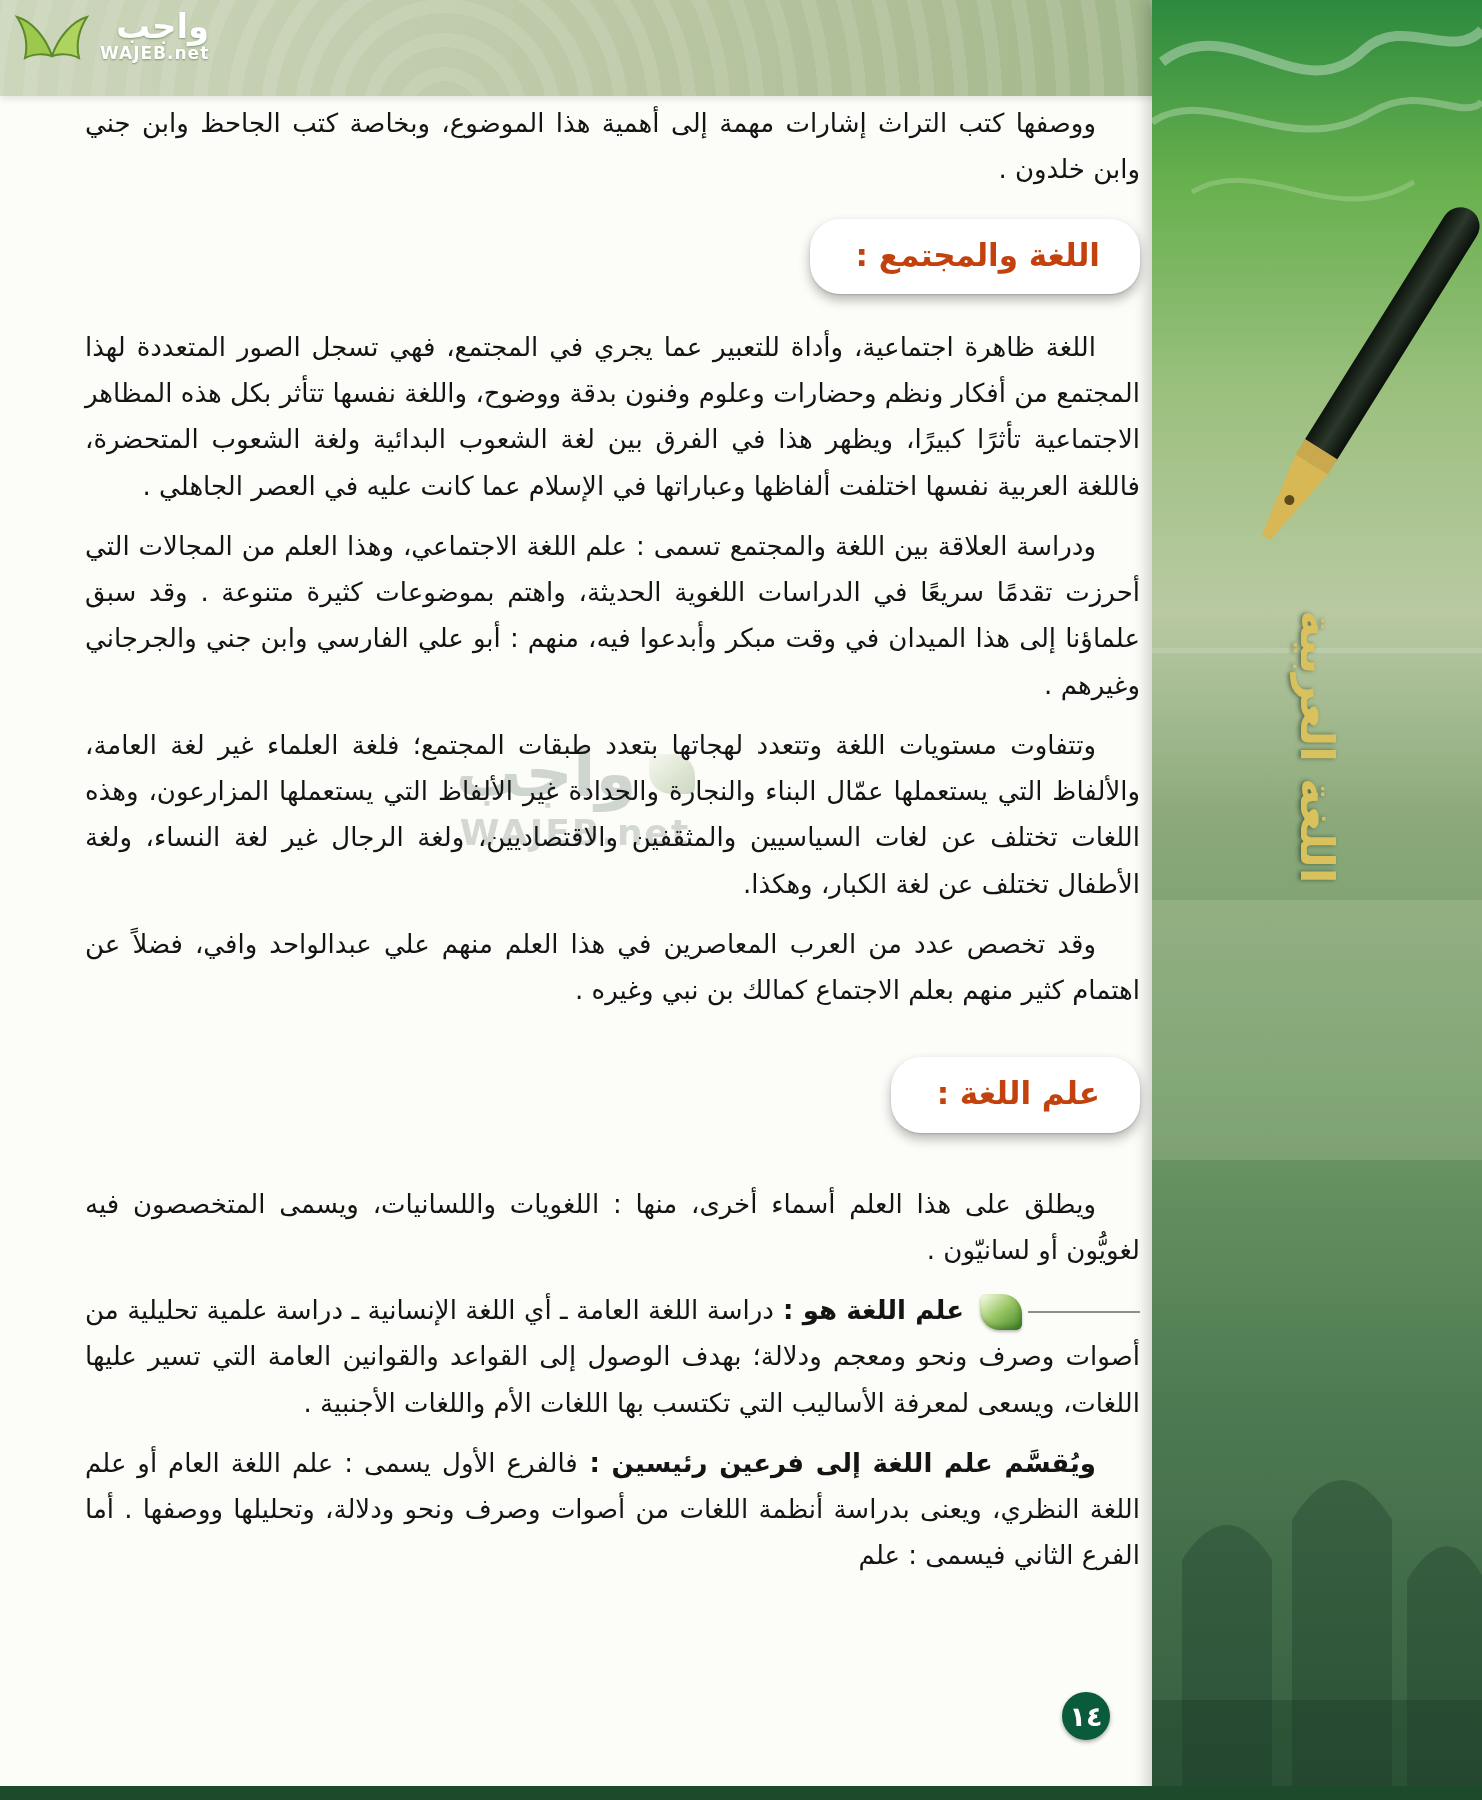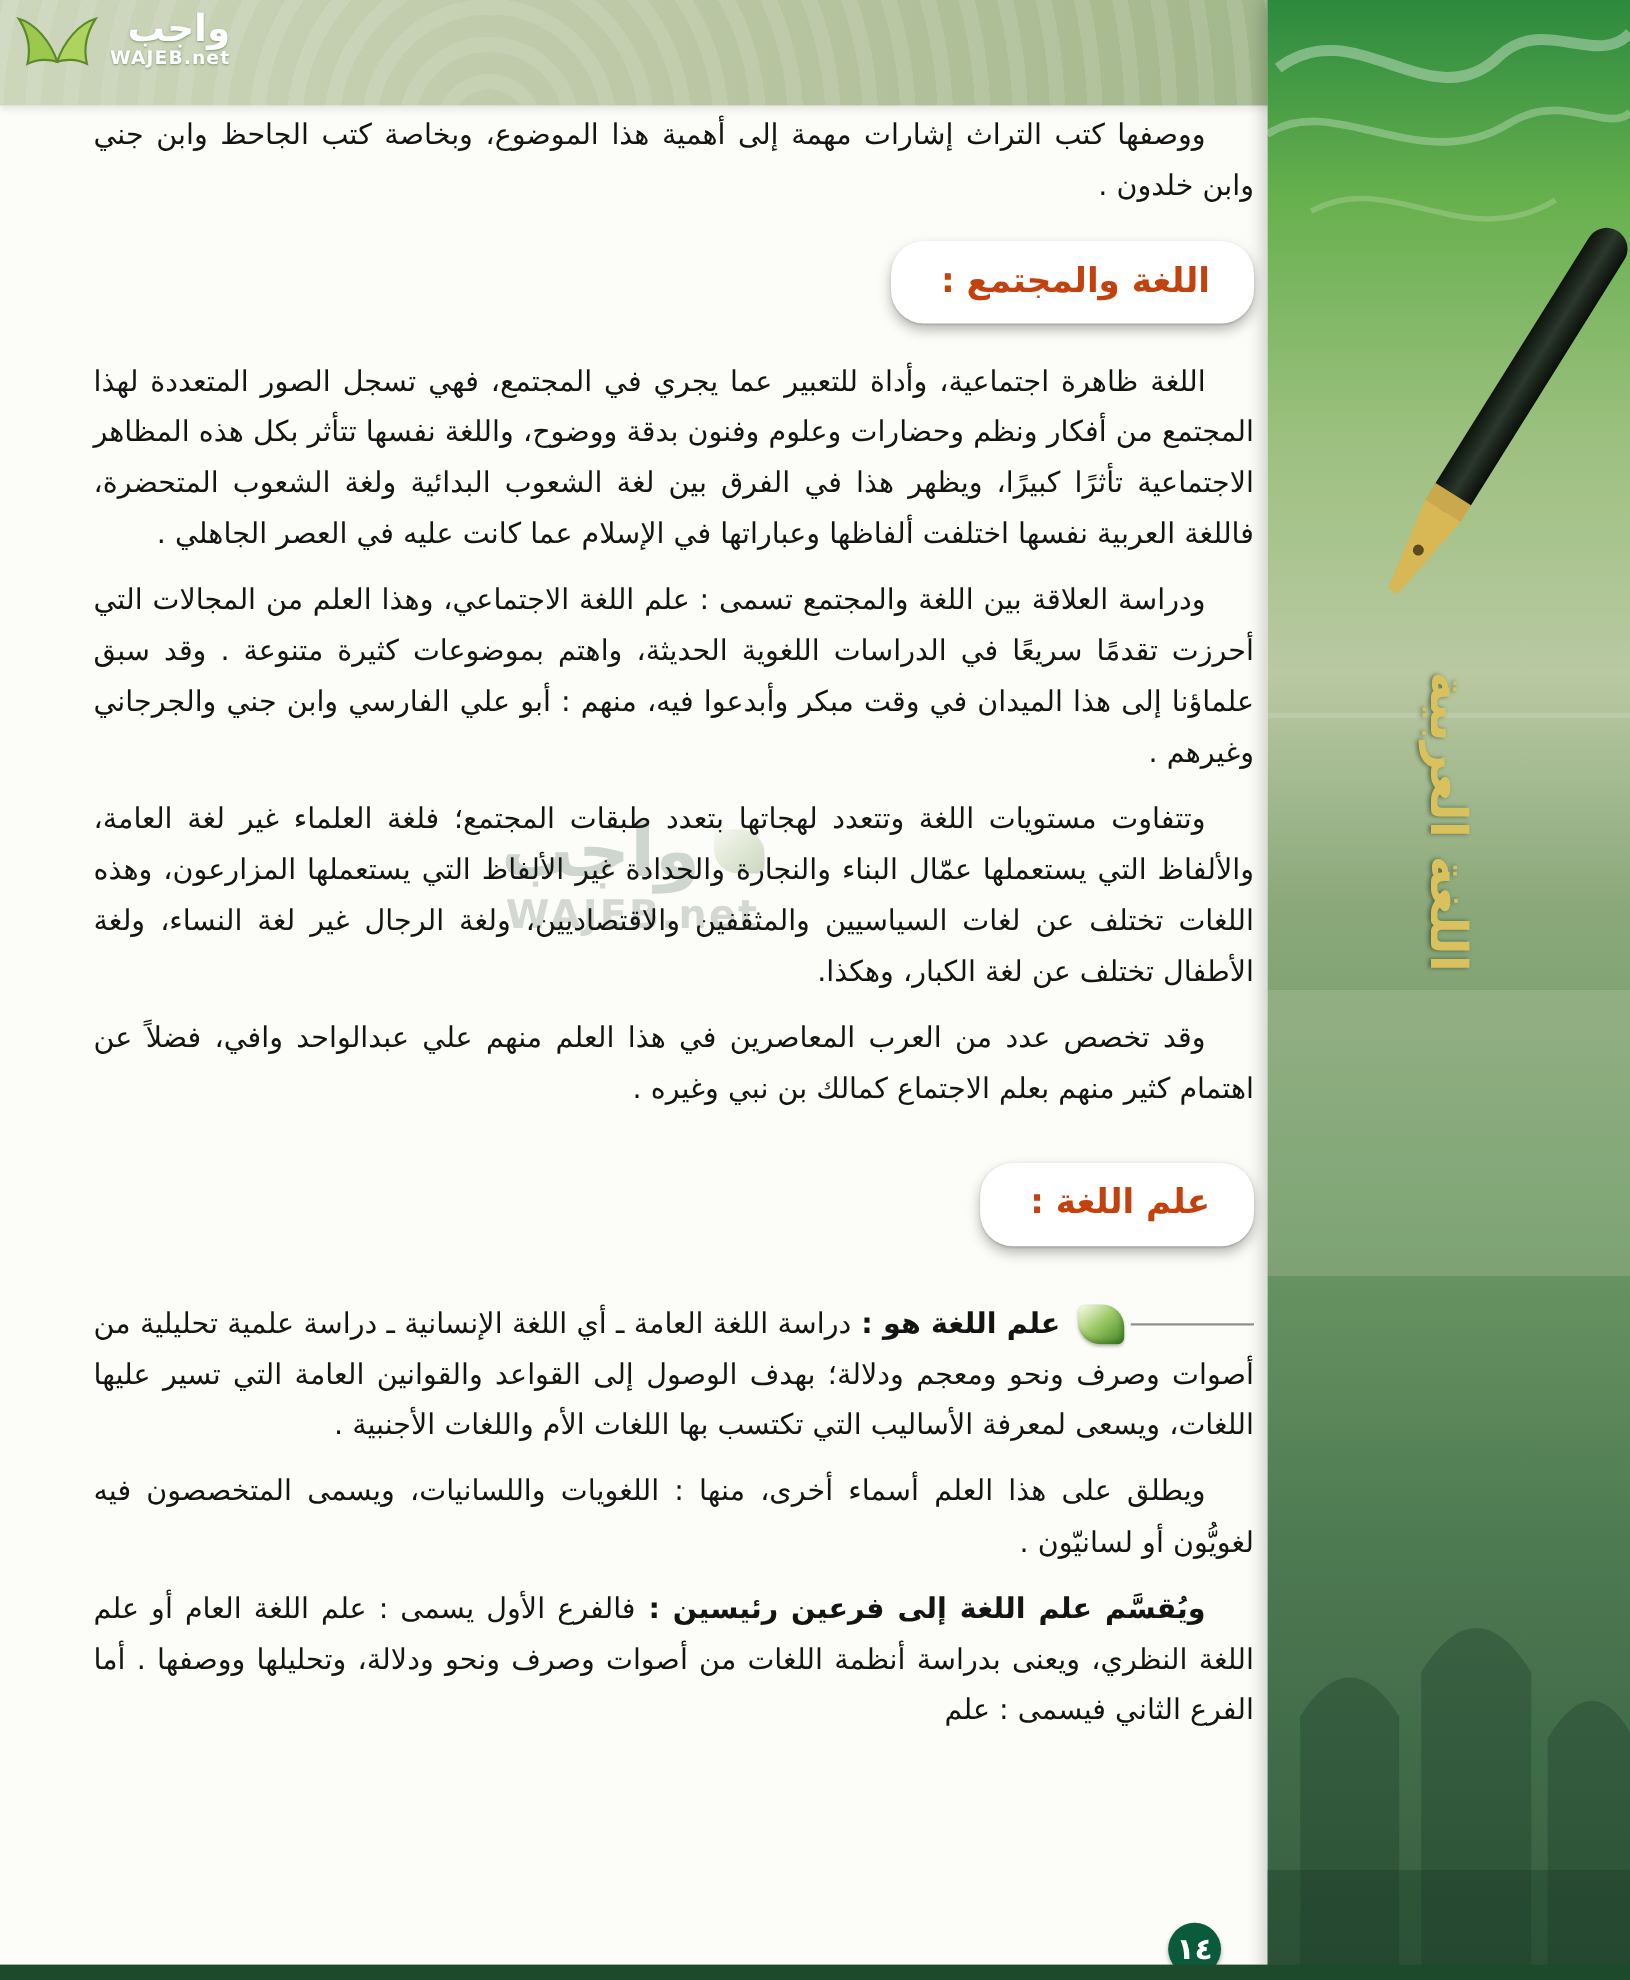--- a/index.html
+++ b/index.html
@@ -70,21 +70,21 @@
     display:inline-block; width:42px; height:36px; vertical-align:middle;
     margin:0 6px 0 16px;
     background:linear-gradient(140deg,#eef7d9 8%, #9cc866 48%, #4e8f2f 92%);
     border-radius:6px 20px 6px 20px;
     box-shadow:inset -2px -3px 5px rgba(30,70,10,0.35), 0 2px 3px rgba(0,0,0,0.25);
   }
   .lead { font-weight:bold; }
 
   
   .page-badge {
-    position:absolute; left:1062px; top:1748px; width:48px; height:48px;
+    position:absolute; left:1062px; top:1692px; width:48px; height:48px;
     border-radius:50%; background:#0a5a3c; color:#ffffff;
     display:flex; align-items:center; justify-content:center;
     font-size:27px; font-weight:bold; z-index:6;
     box-shadow:0 2px 4px rgba(0,0,0,0.35);
   }
   .footer-bar { position:absolute; bottom:0; left:0; width:1482px; height:14px; background:#1c4a2b; z-index:7; }
 </style>
 </head>
 <body>
 
@@ -166,25 +166,25 @@
 
     <p class="para">اللغة ظاهرة اجتماعية، وأداة للتعبير عما يجري في المجتمع، فهي تسجل الصور المتعددة لهذا المجتمع من أفكار ونظم وحضارات وعلوم وفنون بدقة ووضوح، واللغة نفسها تتأثر بكل هذه المظاهر الاجتماعية تأثرًا كبيرًا، ويظهر هذا في الفرق بين لغة الشعوب البدائية ولغة الشعوب المتحضرة، فاللغة العربية نفسها اختلفت ألفاظها وعباراتها في الإسلام عما كانت عليه في العصر الجاهلي .</p>
     <p class="para">ودراسة العلاقة بين اللغة والمجتمع تسمى : علم اللغة الاجتماعي، وهذا العلم من المجالات التي أحرزت تقدمًا سريعًا في الدراسات اللغوية الحديثة، واهتم بموضوعات كثيرة متنوعة . وقد سبق علماؤنا إلى هذا الميدان في وقت مبكر وأبدعوا فيه، منهم : أبو علي الفارسي وابن جني والجرجاني وغيرهم .</p>
     <p class="para">وتتفاوت مستويات اللغة وتتعدد لهجاتها بتعدد طبقات المجتمع؛ فلغة العلماء غير لغة العامة، والألفاظ التي يستعملها عمّال البناء والنجارة والحدادة غير الألفاظ التي يستعملها المزارعون، وهذه اللغات تختلف عن لغات السياسيين والمثقفين والاقتصاديين، ولغة الرجال غير لغة النساء، ولغة الأطفال تختلف عن لغة الكبار، وهكذا.</p>
     <p class="para">وقد تخصص عدد من العرب المعاصرين في هذا العلم منهم علي عبدالواحد وافي، فضلاً عن اهتمام كثير منهم بعلم الاجتماع كمالك بن نبي وغيره .</p>
 
     <div class="section-pill second">
       <span>علم اللغة :</span>
     </div>
 
+    <p class="para">ويطلق على هذا العلم أسماء أخرى، منها : اللغويات واللسانيات، ويسمى المتخصصون فيه لغويُّون أو لسانيّون .</p>
+
     <p class="para def-para">
       <span class="def-line"></span><span class="leaf-icon"></span><span class="lead">علم اللغة هو : </span><span>دراسة اللغة العامة ـ أي اللغة الإنسانية ـ دراسة علمية تحليلية من أصوات وصرف ونحو ومعجم ودلالة؛ بهدف الوصول إلى القواعد والقوانين العامة التي تسير عليها اللغات، ويسعى لمعرفة الأساليب التي تكتسب بها اللغات الأم واللغات الأجنبية .</span>
     </p>
-
-    <p class="para">ويطلق على هذا العلم أسماء أخرى، منها : اللغويات واللسانيات، ويسمى المتخصصون فيه لغويُّون أو لسانيّون .</p>
 
     <p class="para">
       <span class="lead">ويُقسَّم علم اللغة إلى فرعين رئيسين : </span><span>فالفرع الأول يسمى : علم اللغة العام أو علم اللغة النظري، ويعنى بدراسة أنظمة اللغات من أصوات وصرف ونحو ودلالة، وتحليلها ووصفها . أما الفرع الثاني فيسمى : علم</span>
     </p>
 
   </div>
 
   <div class="page-badge">١٤</div>
 
   <div class="footer-bar"></div>

